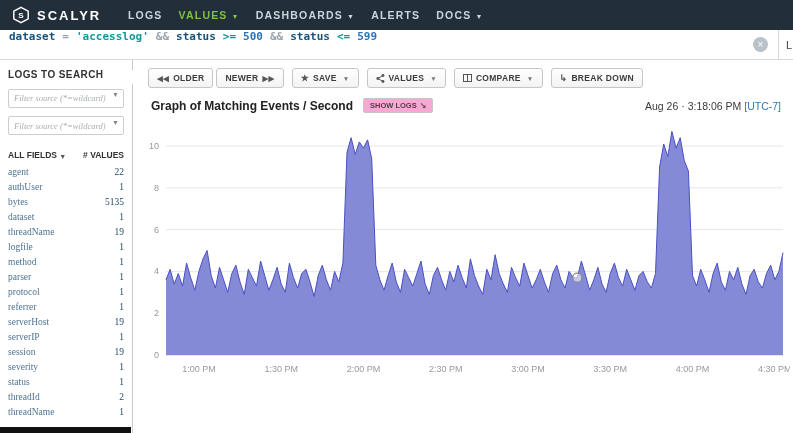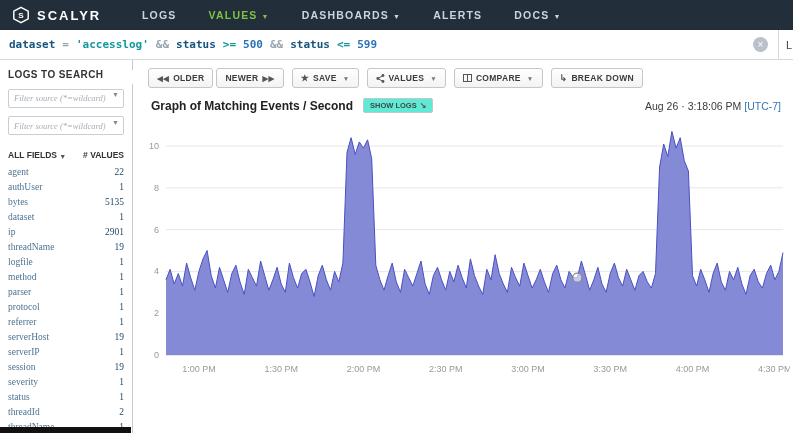--- a/index.html
+++ b/index.html
@@ -3,27 +3,27 @@
 <meta charset="utf-8">
 <style>
   * { margin:0; padding:0; box-sizing:border-box; }
   html,body { width:793px; height:433px; overflow:hidden; font-family:"Liberation Sans",sans-serif; background:#fff; }
   .stage { position:relative; width:793px; height:433px; background:#fff; }
 
   
   .topnav { position:absolute; left:0; top:0; width:793px; height:30px; background:#232e3b; display:flex; align-items:center; }
   .brand { display:flex; align-items:center; gap:7px; padding-left:12px; width:128px; cursor:pointer; }
   .brand-text { color:#fff; font-weight:bold; font-size:13px; letter-spacing:2px; }
-  .nav-items { display:flex; gap:32px; margin-left:14px; align-items:center; }
+  .nav-items { display:flex; gap:16px; align-items:center; }
   .nav-item { color:#ccd4dc; font-size:10.5px; font-weight:bold; letter-spacing:1.2px; cursor:pointer; display:flex; align-items:center; gap:4px; }
   .nav-item.active { color:#7dc242; }
   .caret { font-size:7px; position:relative; top:1px; }
 
   
-  .querybar { position:absolute; left:0; top:30px; width:793px; height:30px; background:#fff; border-bottom:1px solid #d9d9d9; display:flex; align-items:center; padding-left:9px; font-family:"DejaVu Sans Mono",monospace; font-size:11px; cursor:text; }
+  .querybar { position:absolute; left:0; top:30px; width:793px; height:30px; background:#fff; border-bottom:1px solid #d9d9d9; display:flex; padding-left:9px; font-family:"DejaVu Sans Mono",monospace; font-size:11px; cursor:text; }
   .tok { margin-right:7px; font-weight:bold; }
   .tok.field { color:#16537e; }
   .tok.op { color:#9aa5ad; }
   .tok.str { color:#12999e; }
   .tok.cmp { color:#12999e; }
   .tok.num { color:#2c73b8; }
   .clear-btn { position:absolute; right:25px; top:7px; width:15px; height:15px; border-radius:50%; background:#b9c2c9; color:#fff; font-size:10px; line-height:15px; text-align:center; cursor:pointer; font-family:"Liberation Sans",sans-serif; }
   .partial-btn { position:absolute; right:0; top:0; height:29px; border-left:1px solid #d9d9d9; padding:0 1px 0 7px; display:flex; align-items:center; font-size:11px; color:#444; font-family:"Liberation Sans",sans-serif; cursor:pointer; }
 
   
@@ -44,21 +44,21 @@
   
   .main { position:absolute; left:134px; top:60px; right:0; bottom:0; background:#fff; }
   .toolbar { position:absolute; left:14px; top:8px; display:flex; gap:8px; align-items:center; }
   .btn-group { display:flex; gap:3px; }
   .btn { height:20px; display:flex; align-items:center; gap:4px; padding:0 8px; border:1px solid #c6c6c6; border-radius:3px; background:linear-gradient(#ffffff,#f3f3f3); font-size:8.5px; font-weight:bold; color:#3c3c3c; letter-spacing:0.3px; cursor:pointer; white-space:nowrap; }
   .btn .icon { font-size:7.5px; color:#555; display:flex; align-items:center; }
   .btn .caret2 { font-size:6.5px; color:#777; margin-left:2px; }
 
   .graph-header { position:absolute; left:17px; top:38px; right:12px; display:flex; align-items:center; }
   .graph-title { font-size:12px; font-weight:bold; color:#222; }
-  .show-logs-btn { margin-left:10px; height:15px; padding:5px 6px; border:1px solid #c6c6c6; border-radius:2px; font-size:7.5px; font-weight:bold; color:#444; display:flex; align-items:center; gap:3px; background:#5eead4; cursor:pointer; }
+  .show-logs-btn { margin-left:10px; height:15px; padding:5px 6px; border:1px solid #c6c6c6; border-radius:2px; font-size:7.5px; font-weight:bold; color:#444; display:flex; align-items:center; gap:3px; background:#f9a8d4; cursor:pointer; }
   .show-logs-btn .icon { font-size:8px; color:#555; }
   .timestamp { margin-left:auto; font-size:10.5px; color:#3a3a3a; }
   .timestamp .tz { color:#3576b5; cursor:pointer; }
 
   .chart-wrap { position:absolute; left:8px; top:55px; }
   svg text { font-family:"Liberation Sans",sans-serif; }
 </style>
 </head>
 <body>
 
@@ -123,24 +123,20 @@
           <span class="field-name">authUser</span>
           <span class="field-count">1</span>
         </div>
         <div class="field-row">
           <span class="field-name">bytes</span>
           <span class="field-count">5135</span>
         </div>
         <div class="field-row">
           <span class="field-name">dataset</span>
           <span class="field-count">1</span>
-        </div>
-        <div class="field-row">
-          <span class="field-name">ip</span>
-          <span class="field-count">2901</span>
         </div>
         <div class="field-row">
           <span class="field-name">threadName</span>
           <span class="field-count">19</span>
         </div>
         <div class="field-row">
           <span class="field-name">logfile</span>
           <span class="field-count">1</span>
         </div>
         <div class="field-row">

